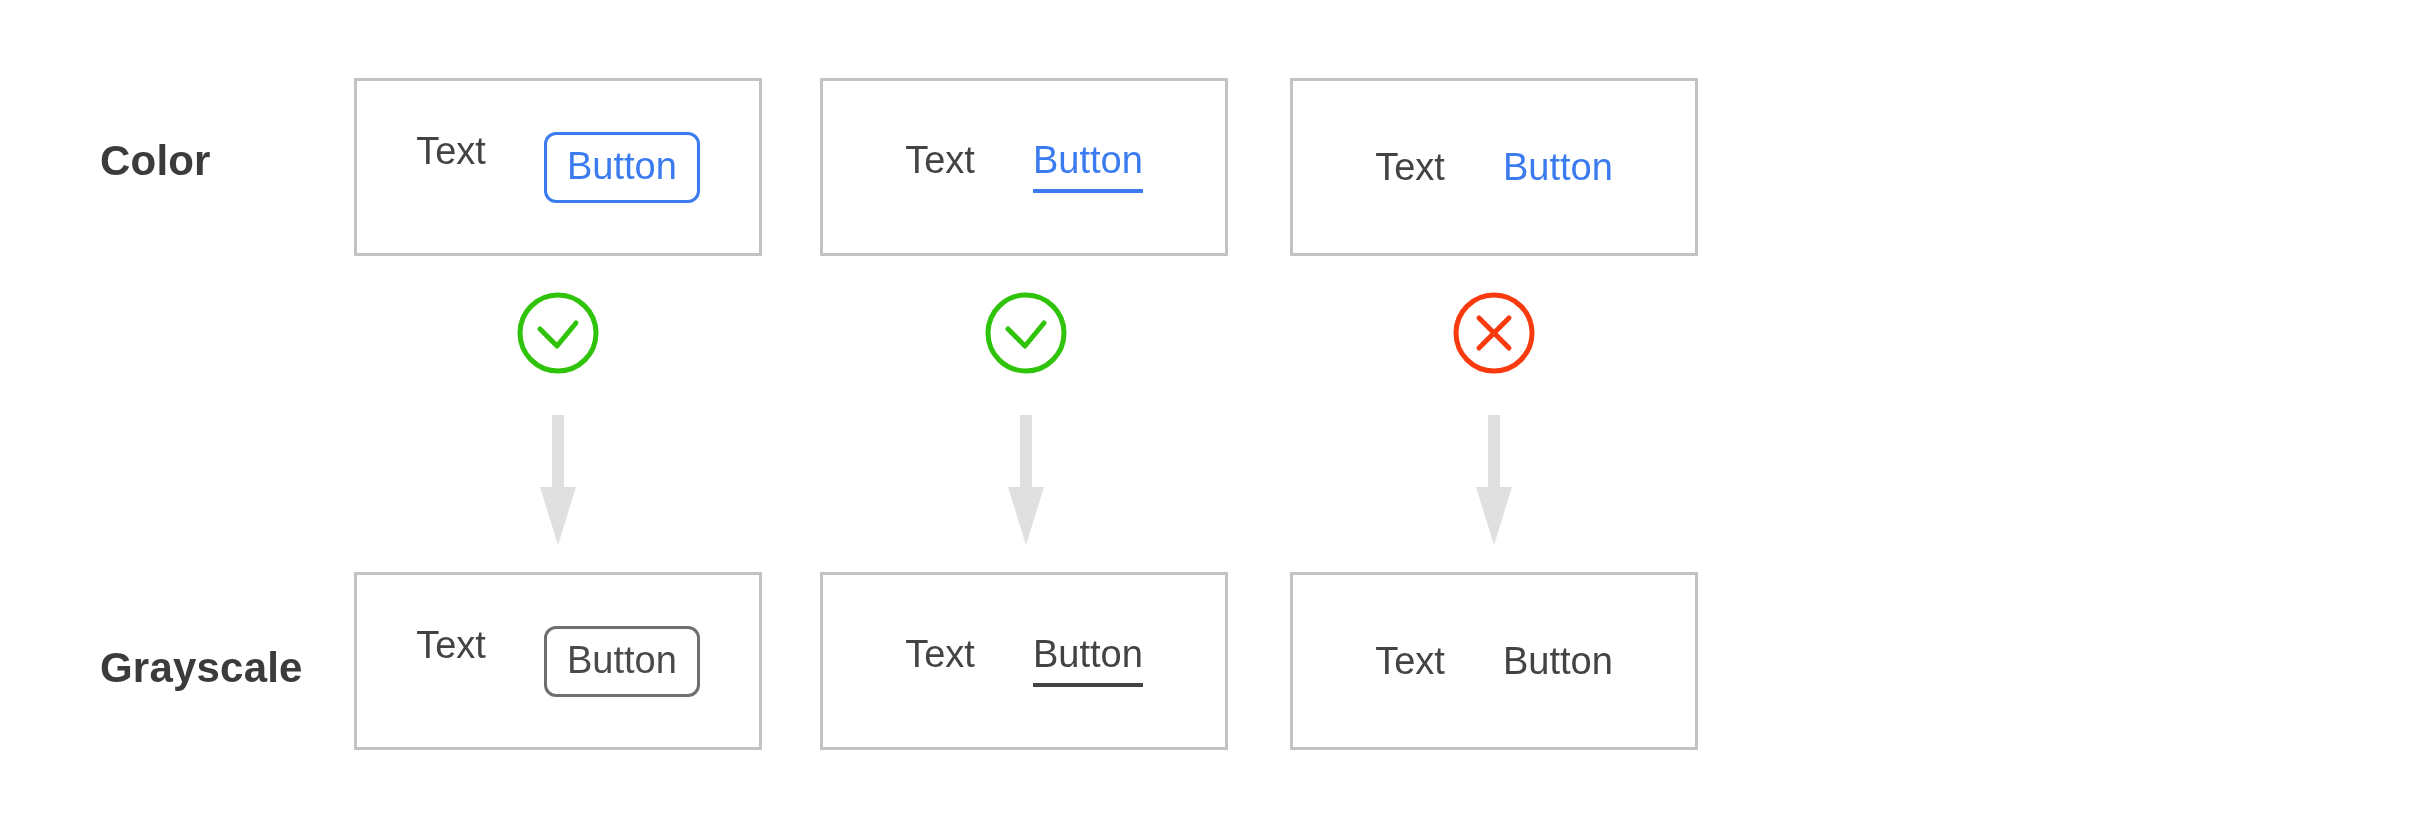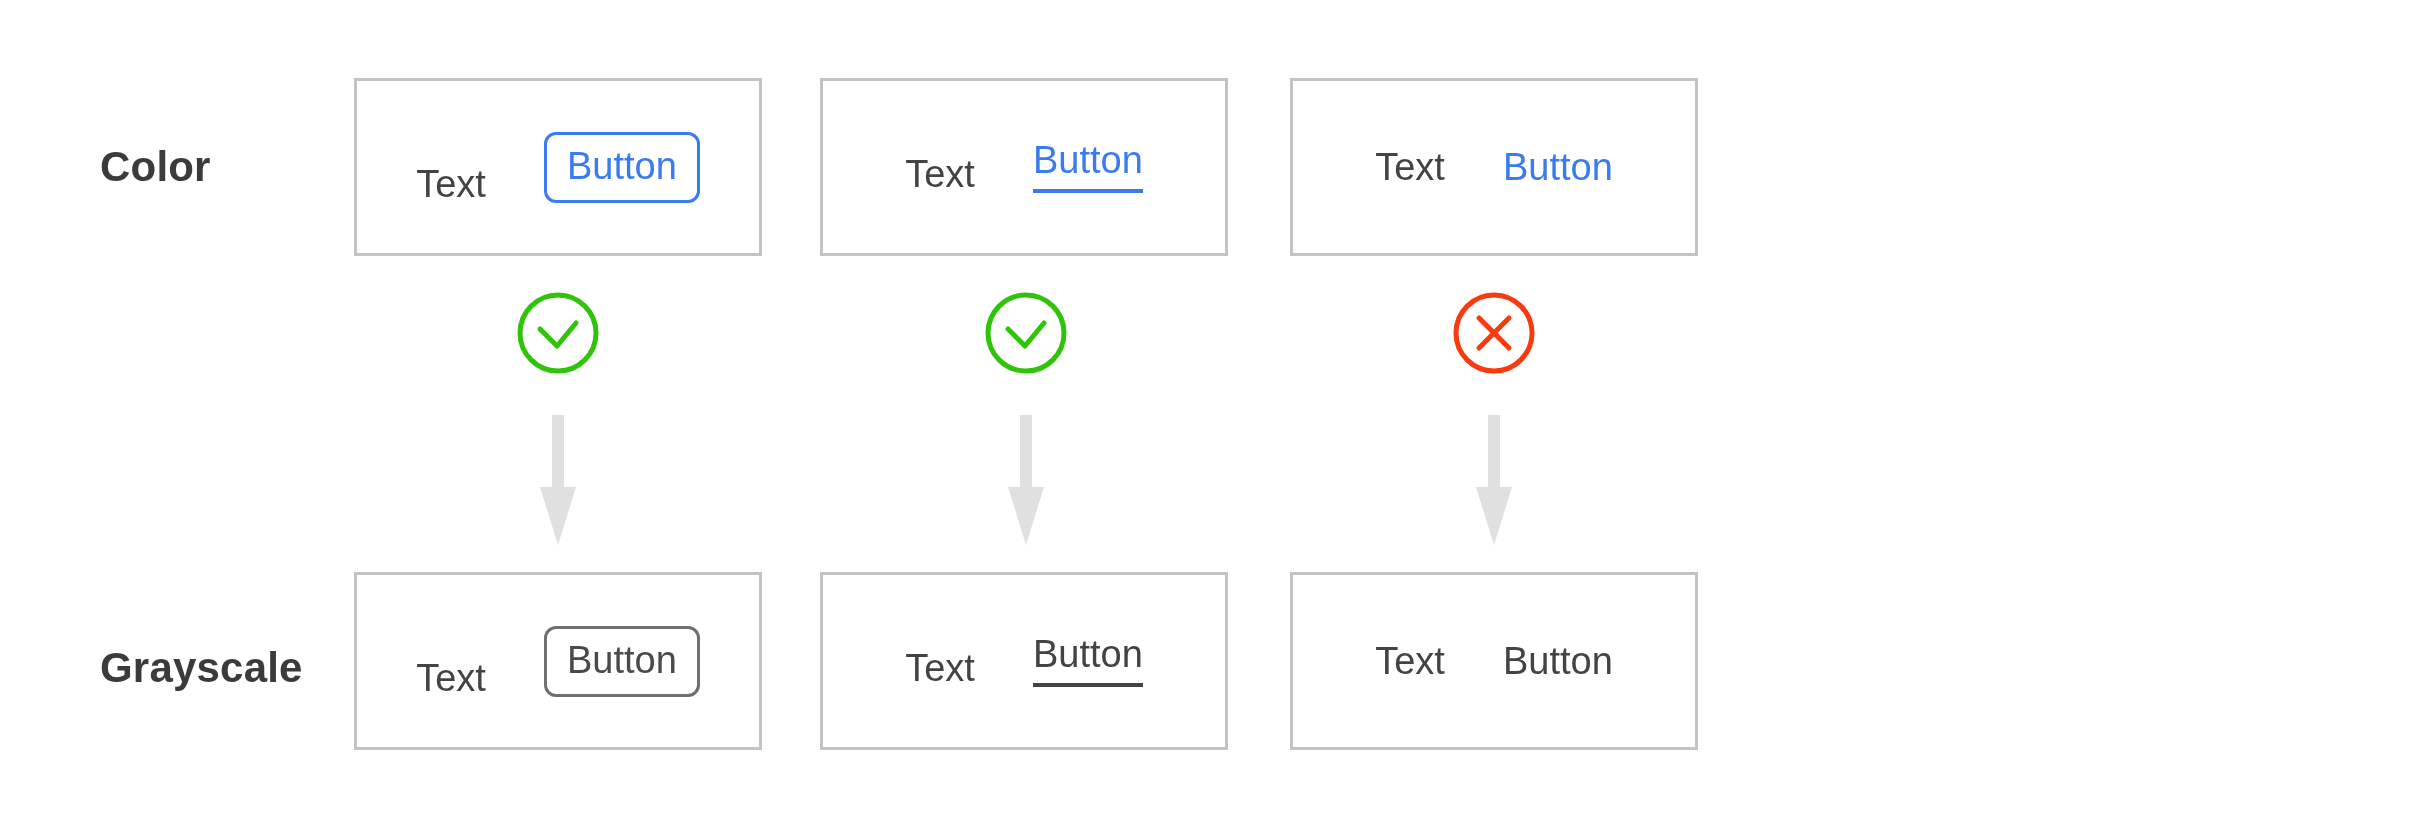--- a/index.html
+++ b/index.html
@@ -25,38 +25,38 @@
   .row-label {
     position: absolute;
     left: 100px;
     font-size: 42px;
     font-weight: bold;
     color: #3b3b3b;
     letter-spacing: 0.2px;
     white-space: nowrap;
     line-height: 1;
   }
-  .row-label.color     { top: 146px; }
+  .row-label.color     { top: 140px; }
   .row-label.grayscale { top: 647px; }
 
   
   .panel {
     position: absolute;
     width: 408px;
     height: 178px;
     box-sizing: border-box;
     border: 3px solid #c3c3c3;
     background: #ffffff;
     display: flex;
     align-items: center;
     justify-content: center;
   }
   .panel-inner {
     display: flex;
-    align-items: flex-end;
+    align-items: flex-start;
     gap: 58px;
   }
 
   
   .col-1 { left: 354px; }
   .col-2 { left: 820px; }
   .col-3 { left: 1290px; }
 
   
   .row-top    { top: 78px;  }

